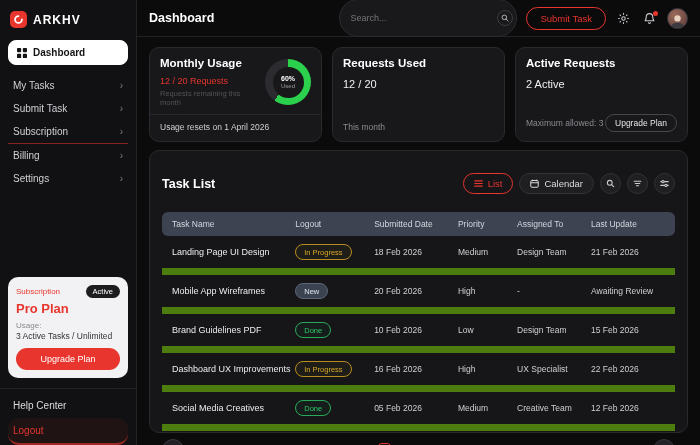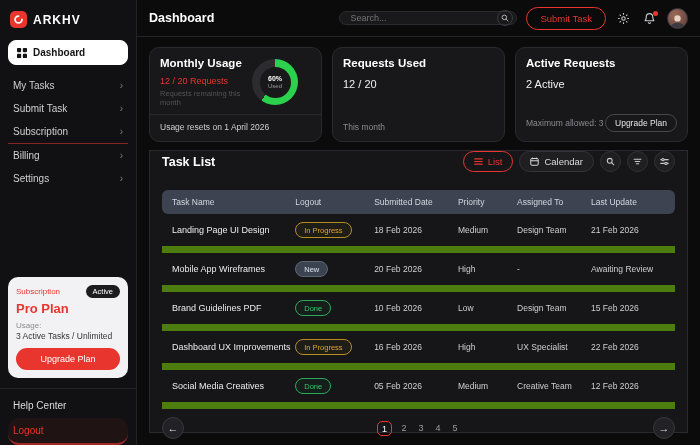--- a/index.html
+++ b/index.html
@@ -26,48 +26,48 @@
   .upgrade-btn{display:block;width:100%;background:#e8352e;color:#fff;border:none;border-radius:999px;padding:6px 0;font-size:9px;margin-top:7px;cursor:pointer;font-family:inherit}
   .side-footer{border-top:1px solid #232327;margin:10px -8px 0;padding:4px 8px 0}
   .footer-item{display:block;padding:7px 5px;color:#dadade;font-size:10px;cursor:pointer}
   .footer-item.logout{color:#e8352e;background:rgba(232,53,46,.07);border-bottom:2px solid rgba(232,53,46,.65);border-radius:11px}
 
   
   .main{flex:1;display:flex;flex-direction:column;min-width:0}
   .topbar{height:37px;border-bottom:1px solid #232327;display:flex;align-items:center;padding:0 12px;gap:9px;flex:none}
   .page-title{font-weight:bold;font-size:12.5px;color:#fff}
   .grow{flex:1}
-  .search-box{width:178px;height:14px;border-radius:999px;background:#19191b;border:1px solid #2b2b2f;display:flex;align-items:center;padding:0 3px 0 10px}
+  .search-box{width:178px;height:38px;border-radius:999px;background:#19191b;border:1px solid #2b2b2f;display:flex;align-items:center;padding:0 3px 0 10px}
   .search-box input{flex:1;background:transparent;border:none;outline:none;color:#d6d6da;font-size:9px;font-family:inherit;min-width:0}
   .search-circle{width:16px;height:16px;border-radius:50%;border:1px solid #3a3a40;display:flex;align-items:center;justify-content:center;flex:none;cursor:pointer}
   .submit-task-btn{border:1px solid #e8352e;color:#e8352e;background:transparent;border-radius:999px;padding:5px 13px;font-size:9.5px;cursor:pointer;font-family:inherit}
   .icon-btn{background:none;border:none;cursor:pointer;display:flex;align-items:center;position:relative;padding:2px}
   .noti-dot{position:absolute;top:1px;right:0;width:5px;height:5px;border-radius:50%;background:#e8352e}
   .avatar{width:21px;height:21px;border-radius:50%;background:radial-gradient(circle at 35% 30%,#9a6b5c,#5c3a36);overflow:hidden;display:flex;align-items:flex-end;justify-content:center;cursor:pointer;border:1px solid #3a3a40}
 
   
   .cards{display:flex;gap:10px;padding:10px 12px 8px;flex:none}
   .card{background:#18181a;border:1px solid #2a2a2e;border-radius:10px;padding:9px 10px;flex:1;min-height:94px;display:flex;flex-direction:column}
   .card-title{font-weight:bold;font-size:11.5px;color:#fff}
-  .mu-top{display:flex;align-items:flex-start}
+  .mu-top{display:flex;justify-content:space-between;align-items:flex-start}
   .mu-requests{color:#e8352e;font-size:9px;margin-top:7px}
   .mu-faint{color:#525257;font-size:7.5px;margin-top:3px;max-width:92px}
   .donut{width:46px;height:46px;border-radius:50%;display:flex;align-items:center;justify-content:center;flex:none;margin-top:2px}
   .donut-hole{width:31px;height:31px;border-radius:50%;background:#18181a;display:flex;flex-direction:column;align-items:center;justify-content:center}
   .donut-pct{font-size:7px;font-weight:bold;color:#fff;line-height:1.1}
   .donut-sub{font-size:6px;color:#9a9aa0;line-height:1.1}
   .card-divider{border-top:1px solid #28282c;margin:7px -10px 0}
   .mu-reset{color:#cfcfd4;font-size:8.5px;padding-top:7px}
   .card-value{color:#f0f0f2;font-size:11px;margin-top:9px}
   .card-bottom{margin-top:auto;display:flex;justify-content:space-between;align-items:center}
   .card-sub{color:#8a8a90;font-size:8.5px}
   .mini-upgrade{border:1px solid #46464c;background:transparent;color:#e4e4e8;border-radius:999px;padding:3px 9px;font-size:8.5px;cursor:pointer;font-family:inherit}
 
   
-  .task-panel{margin:0 12px 12px;background:#161618;border:1px solid #2a2a2e;border-radius:0;flex:1;display:flex;flex-direction:column;padding:0 12px;min-height:0}
+  .task-panel{margin:0 12px 12px;background:#161618;border:1px solid #2a2a2e;border-radius:10px;flex:1;display:flex;flex-direction:column;padding:22px 12px;min-height:0}
   .panel-head{display:flex;align-items:center;gap:6px;flex:none}
   .panel-title{font-weight:bold;font-size:12.5px;color:#fff}
   .pill-btn{display:flex;align-items:center;gap:5px;border-radius:999px;padding:4px 10px;font-size:9.5px;cursor:pointer;background:transparent;font-family:inherit}
   .pill-btn.list{border:1px solid #e8352e;color:#e8352e}
   .pill-btn.calendar{border:1px solid #333338;background:#1f1f22;color:#dcdce0}
   .circle-btn{width:21px;height:21px;border-radius:50%;border:1px solid #333338;background:#1f1f22;display:flex;align-items:center;justify-content:center;cursor:pointer;flex:none}
   .thead{display:grid;grid-template-columns:25fr 16fr 17fr 12fr 15fr 15fr;background:#3d4350;border-radius:6px;padding:7px 10px;color:#d3d7e0;font-size:8.5px;margin-top:18px;flex:none}
   .trow{display:grid;grid-template-columns:25fr 16fr 17fr 12fr 15fr 15fr;padding:8px 10px;border-bottom:7px solid #4d7c0f;font-size:8.5px;color:#cfcfd4;align-items:center;flex:none;cursor:pointer}
   .task-name{color:#ececf0;font-size:9px}
   .status-pill{display:inline-block;justify-self:start;padding:2.5px 8px;border-radius:999px;font-size:7.5px;border:1px solid transparent}

